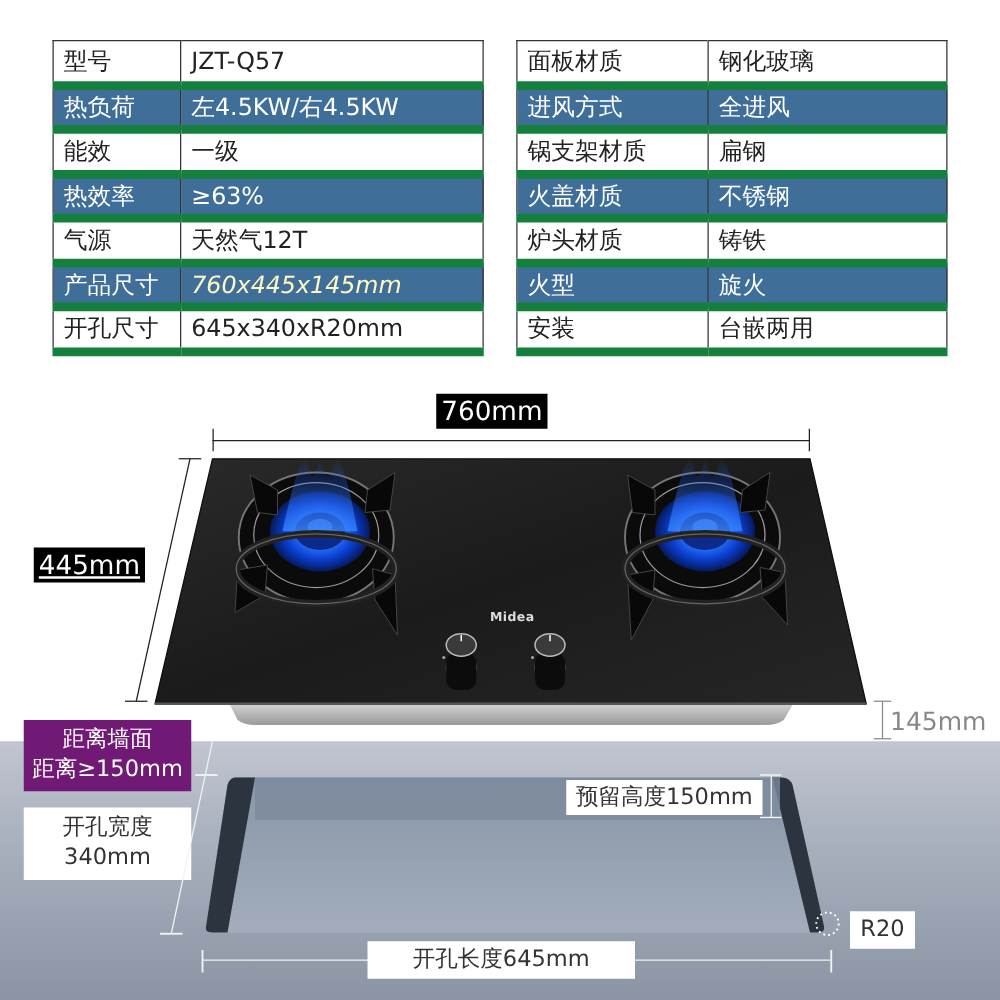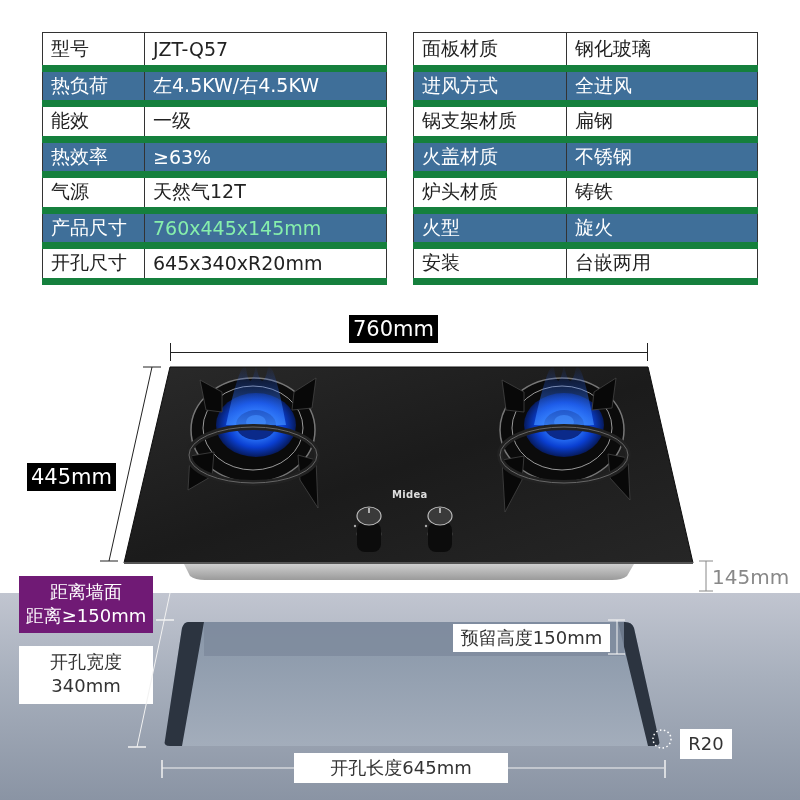--- a/index.html
+++ b/index.html
@@ -18,21 +18,21 @@
     height: 35.5px; font-size: 19px; color: #222;
     padding: 0 8px; vertical-align: middle; white-space: nowrap;
     border-bottom: 7px solid #15803d;
   }
   .spec-table td.k { border-right: 1.5px solid #333; }
   .spec-table.left td.k  { width: 102px; }
   .spec-table.right td.k { width: 153px; }
   .spec-table tr.hl td { background: #3f6f99; color: #ffffff; }
   .spec-table tr.hl td.v { color: #ffffff; }
   .spec-table.left tr.hl td.v { color: #ffffff; }
-  .spec-table.left tr:nth-child(6) td.v { color: #86efac; }
+  .spec-table.left tr:nth-child(6) td.v { color: #fef9c3; font-style: italic; }
 
   
   .dim-tag {
     position: absolute; background: #000000; color: #fff;
     font-size: 21px; padding: 1px 4px; line-height: 26px;
   }
   .hline { position: absolute; background: #222; height: 1px; }
   .vtick { position: absolute; background: #222; width: 1px; }
   .stove-glass {
     position: absolute; left: 0; top: 0; width: 800px; height: 800px;
@@ -207,21 +207,21 @@
   </g>
 </svg>
 
 <div style="position:absolute;left:392px;top:489px;font-size:10px;color:#ddd;font-weight:bold;letter-spacing:0.3px;">Midea</div>
 
 <div class="dim-tag" style="left:349px;top:315px;">760mm</div>
 <div class="hline" style="left:170px;top:352px;width:478px;"></div>
 <div class="vtick" style="left:170px;top:343px;height:18px;"></div>
 <div class="vtick" style="left:647px;top:343px;height:18px;"></div>
 
-<div class="dim-tag" style="left:27px;top:463px;">445mm</div>
+<div class="dim-tag" style="left:27px;top:438px;text-decoration:underline;">445mm</div>
 <svg style="position:absolute;left:0;top:0;" width="800" height="800">
   <line x1="152" y1="367" x2="109" y2="561" stroke="#222" stroke-width="1"></line>
   <line x1="143" y1="367" x2="161" y2="367" stroke="#222" stroke-width="1"></line>
   <line x1="100" y1="561" x2="118" y2="561" stroke="#222" stroke-width="1"></line>
 
   <line x1="706" y1="561" x2="706" y2="591" stroke="#888" stroke-width="1"></line>
   <line x1="699" y1="561" x2="713" y2="561" stroke="#888" stroke-width="1"></line>
   <line x1="699" y1="591" x2="713" y2="591" stroke="#888" stroke-width="1"></line>
 </svg>
 

